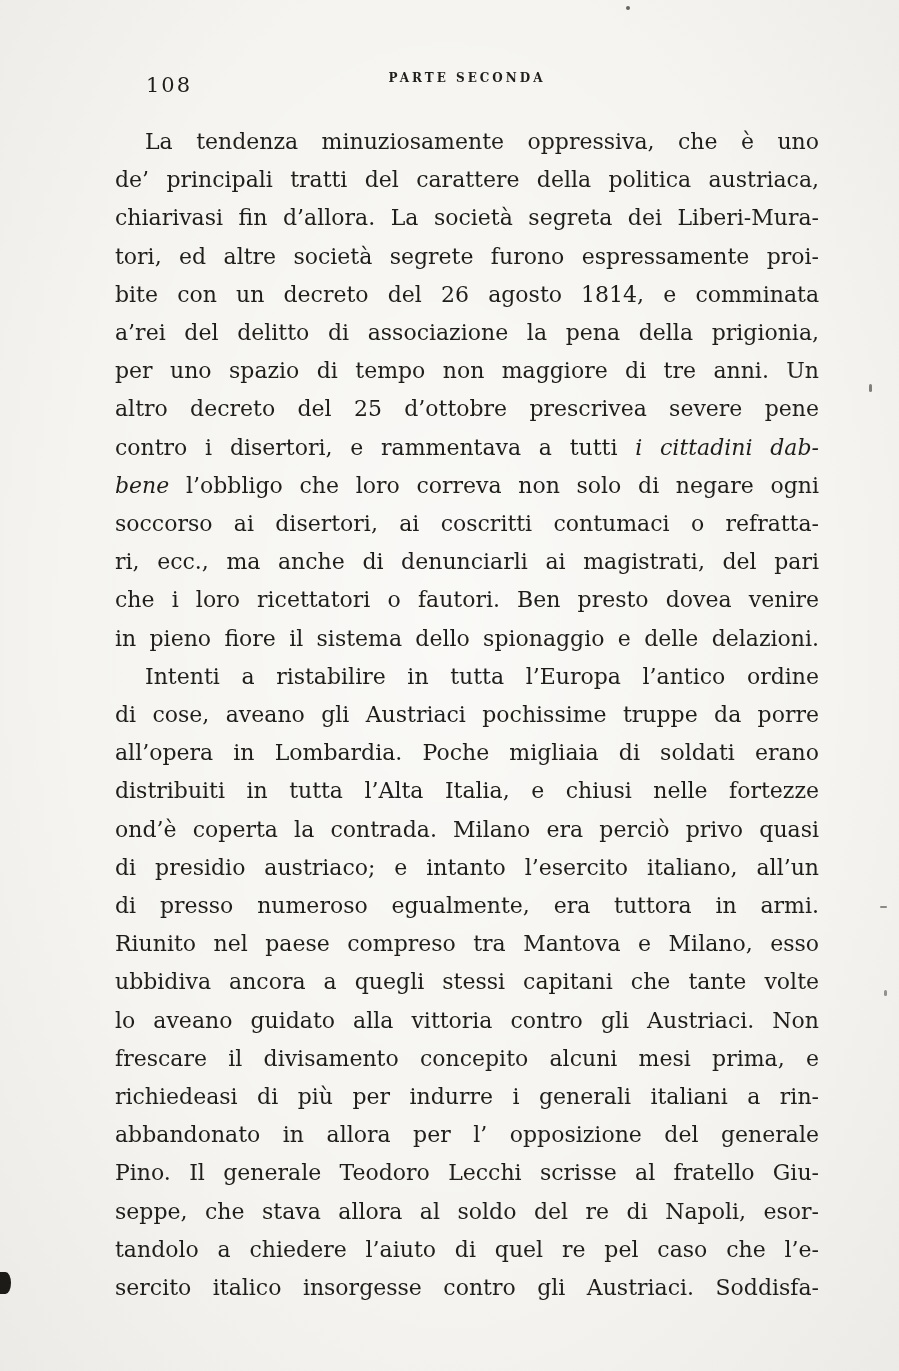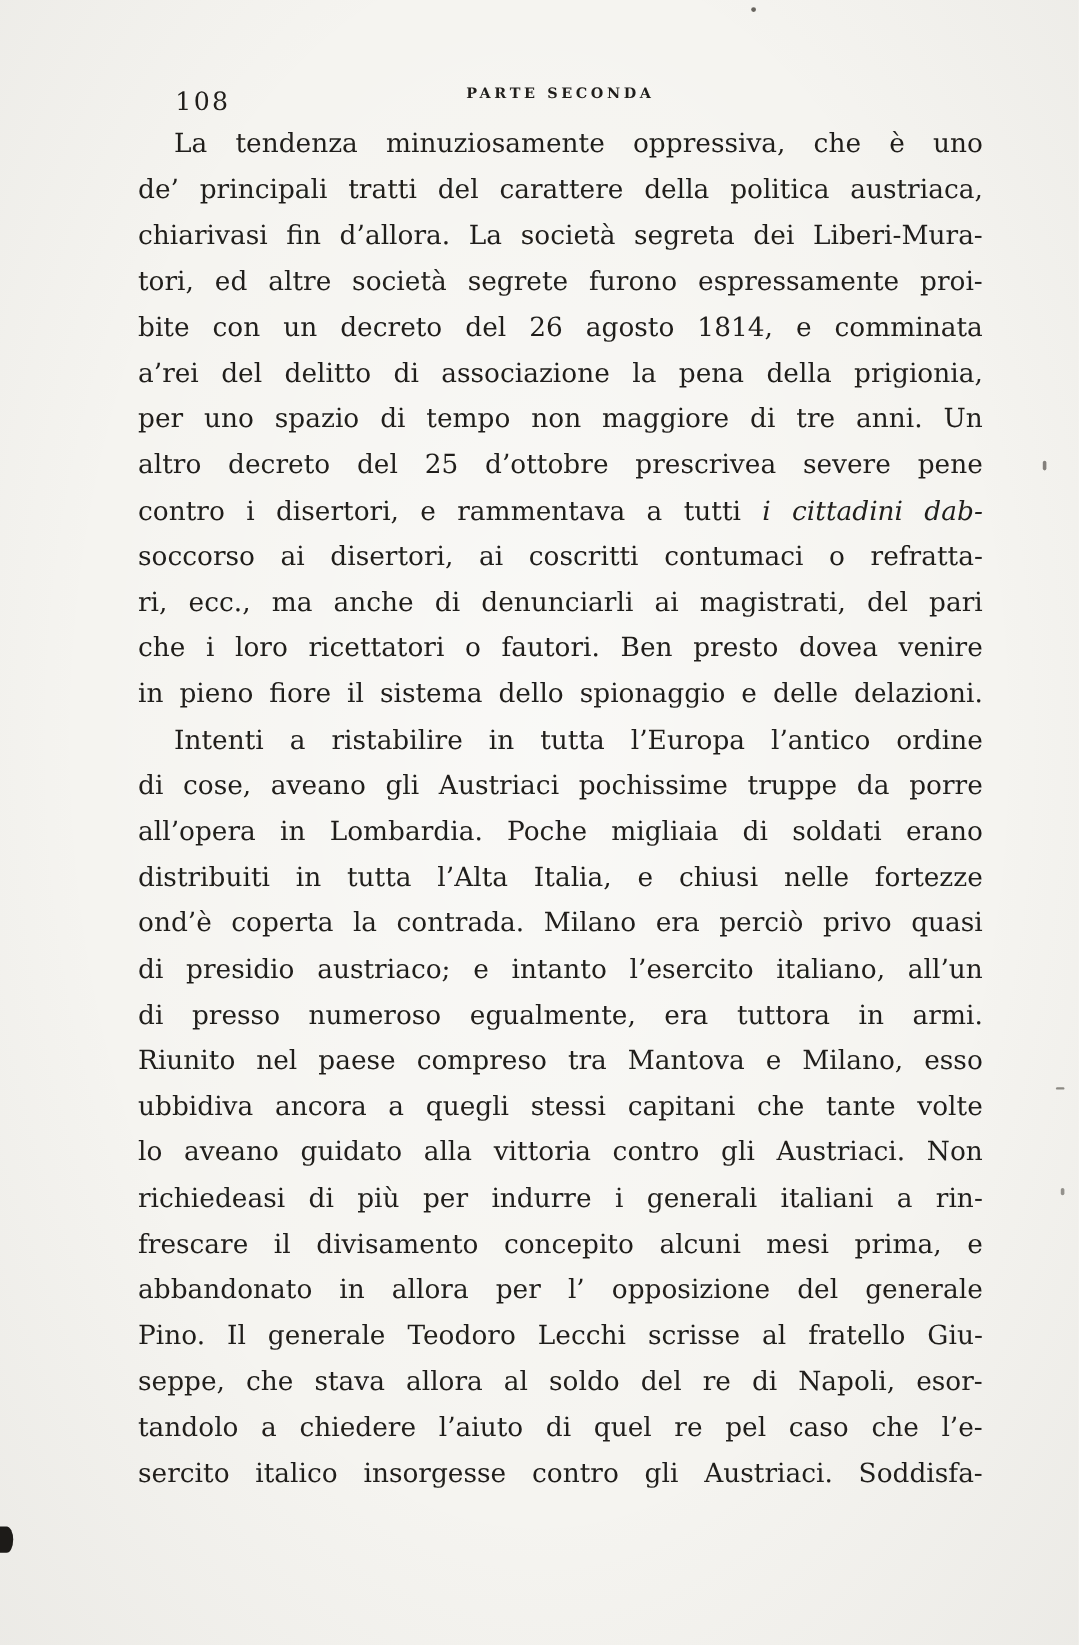--- a/index.html
+++ b/index.html
@@ -25,21 +25,21 @@
   }
   .page-number{
     position:absolute; left:3px; top:5px;
     font-size:21px; letter-spacing:2px;margin-left:28px;
   }
   .section-title{
     position:absolute; left:0; right:0; top:3px;
     text-align:center; font-size:12px; font-weight:700; letter-spacing:3px;
   }
   .body-text{
-    position:absolute; top:102px; left:115px; width:704px;
+    position:absolute; top:123px; left:115px; width:704px;
     font-size:22px; line-height:38.2px;
   }
   .line{
     text-align:justify;
     text-align-last:justify;
   }
   .line.indent{ text-indent:30px; }
   .em{ font-style:italic;margin-top:27px; }
   
   .speck{ position:absolute; background:#38342e; }
@@ -62,36 +62,37 @@
   <main class="body-text">
       <div class="line indent"><span>La tendenza minuziosamente oppressiva, che è uno</span></div>
       <div class="line"><span>de’ principali tratti del carattere della politica austriaca,</span></div>
       <div class="line"><span>chiarivasi fin d’allora. La società segreta dei Liberi-Mura-</span></div>
       <div class="line"><span>tori, ed altre società segrete furono espressamente proi-</span></div>
       <div class="line"><span>bite con un decreto del 26 agosto 1814, e comminata</span></div>
       <div class="line"><span>a’rei del delitto di associazione la pena della prigionia,</span></div>
       <div class="line"><span>per uno spazio di tempo non maggiore di tre anni. Un</span></div>
       <div class="line"><span>altro decreto del 25 d’ottobre prescrivea severe pene</span></div>
       <div class="line"><span>contro i disertori, e rammentava a tutti </span><span class="em">i cittadini dab-</span></div>
+      <div class="line"><span class="em">bene</span><span> l’obbligo che loro correva non solo di negare ogni</span></div>
       <div class="line"><span>soccorso ai disertori, ai coscritti contumaci o refratta-</span></div>
       <div class="line"><span>ri, ecc., ma anche di denunciarli ai magistrati, del pari</span></div>
       <div class="line"><span>che i loro ricettatori o fautori. Ben presto dovea venire</span></div>
       <div class="line"><span>in pieno fiore il sistema dello spionaggio e delle delazioni.</span></div>
       <div class="line indent"><span>Intenti a ristabilire in tutta l’Europa l’antico ordine</span></div>
       <div class="line"><span>di cose, aveano gli Austriaci pochissime truppe da porre</span></div>
       <div class="line"><span>all’opera in Lombardia. Poche migliaia di soldati erano</span></div>
       <div class="line"><span>distribuiti in tutta l’Alta Italia, e chiusi nelle fortezze</span></div>
       <div class="line"><span>ond’è coperta la contrada. Milano era perciò privo quasi</span></div>
       <div class="line"><span>di presidio austriaco; e intanto l’esercito italiano, all’un</span></div>
       <div class="line"><span>di presso numeroso egualmente, era tuttora in armi.</span></div>
       <div class="line"><span>Riunito nel paese compreso tra Mantova e Milano, esso</span></div>
       <div class="line"><span>ubbidiva ancora a quegli stessi capitani che tante volte</span></div>
       <div class="line"><span>lo aveano guidato alla vittoria contro gli Austriaci. Non</span></div>
+      <div class="line"><span>frescare il divisamento concepito alcuni mesi prima, e</span></div>
       <div class="line"><span>richiedeasi di più per indurre i generali italiani a rin-</span></div>
-      <div class="line"><span>frescare il divisamento concepito alcuni mesi prima, e</span></div>
       <div class="line"><span>abbandonato in allora per l’ opposizione del generale</span></div>
       <div class="line"><span>Pino. Il generale Teodoro Lecchi scrisse al fratello Giu-</span></div>
       <div class="line"><span>seppe, che stava allora al soldo del re di Napoli, esor-</span></div>
       <div class="line"><span>tandolo a chiedere l’aiuto di quel re pel caso che l’e-</span></div>
       <div class="line"><span>sercito italico insorgesse contro gli Austriaci. Soddisfa-</span></div>
     </main>
 
   <div class="speck blot-corner"></div>
   <div class="speck dot-top"></div>
   <div class="speck tick-right-1"></div>

